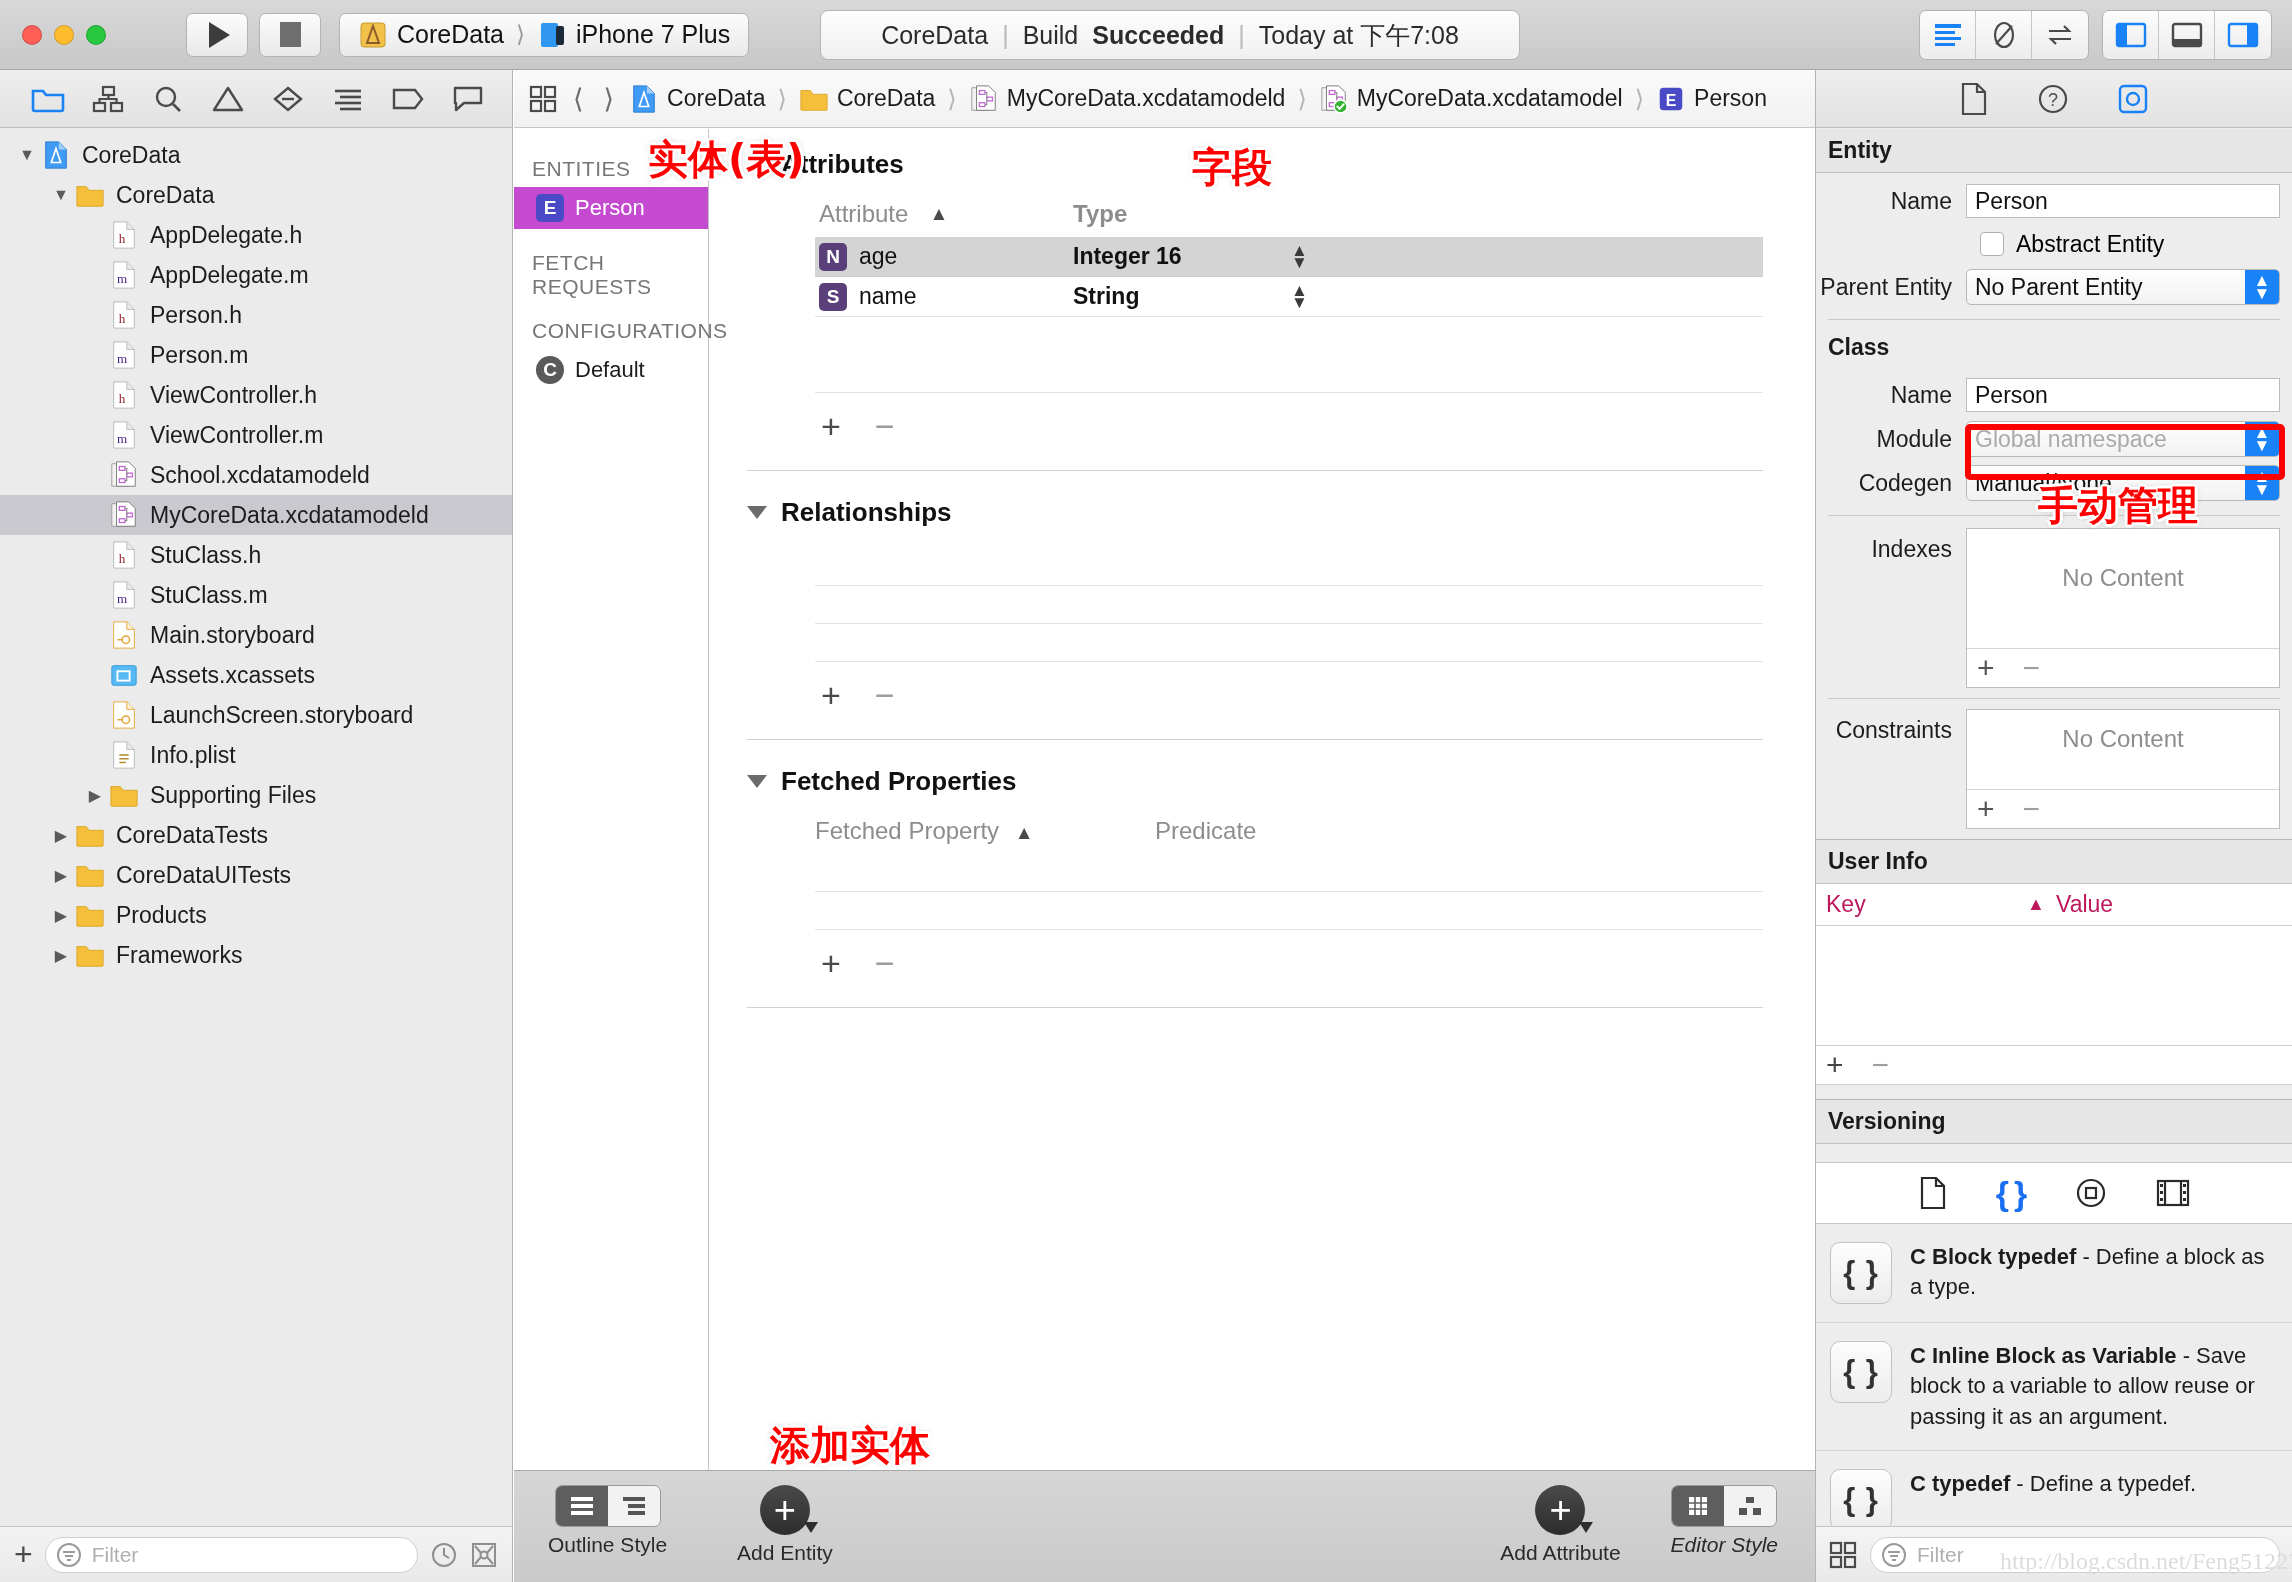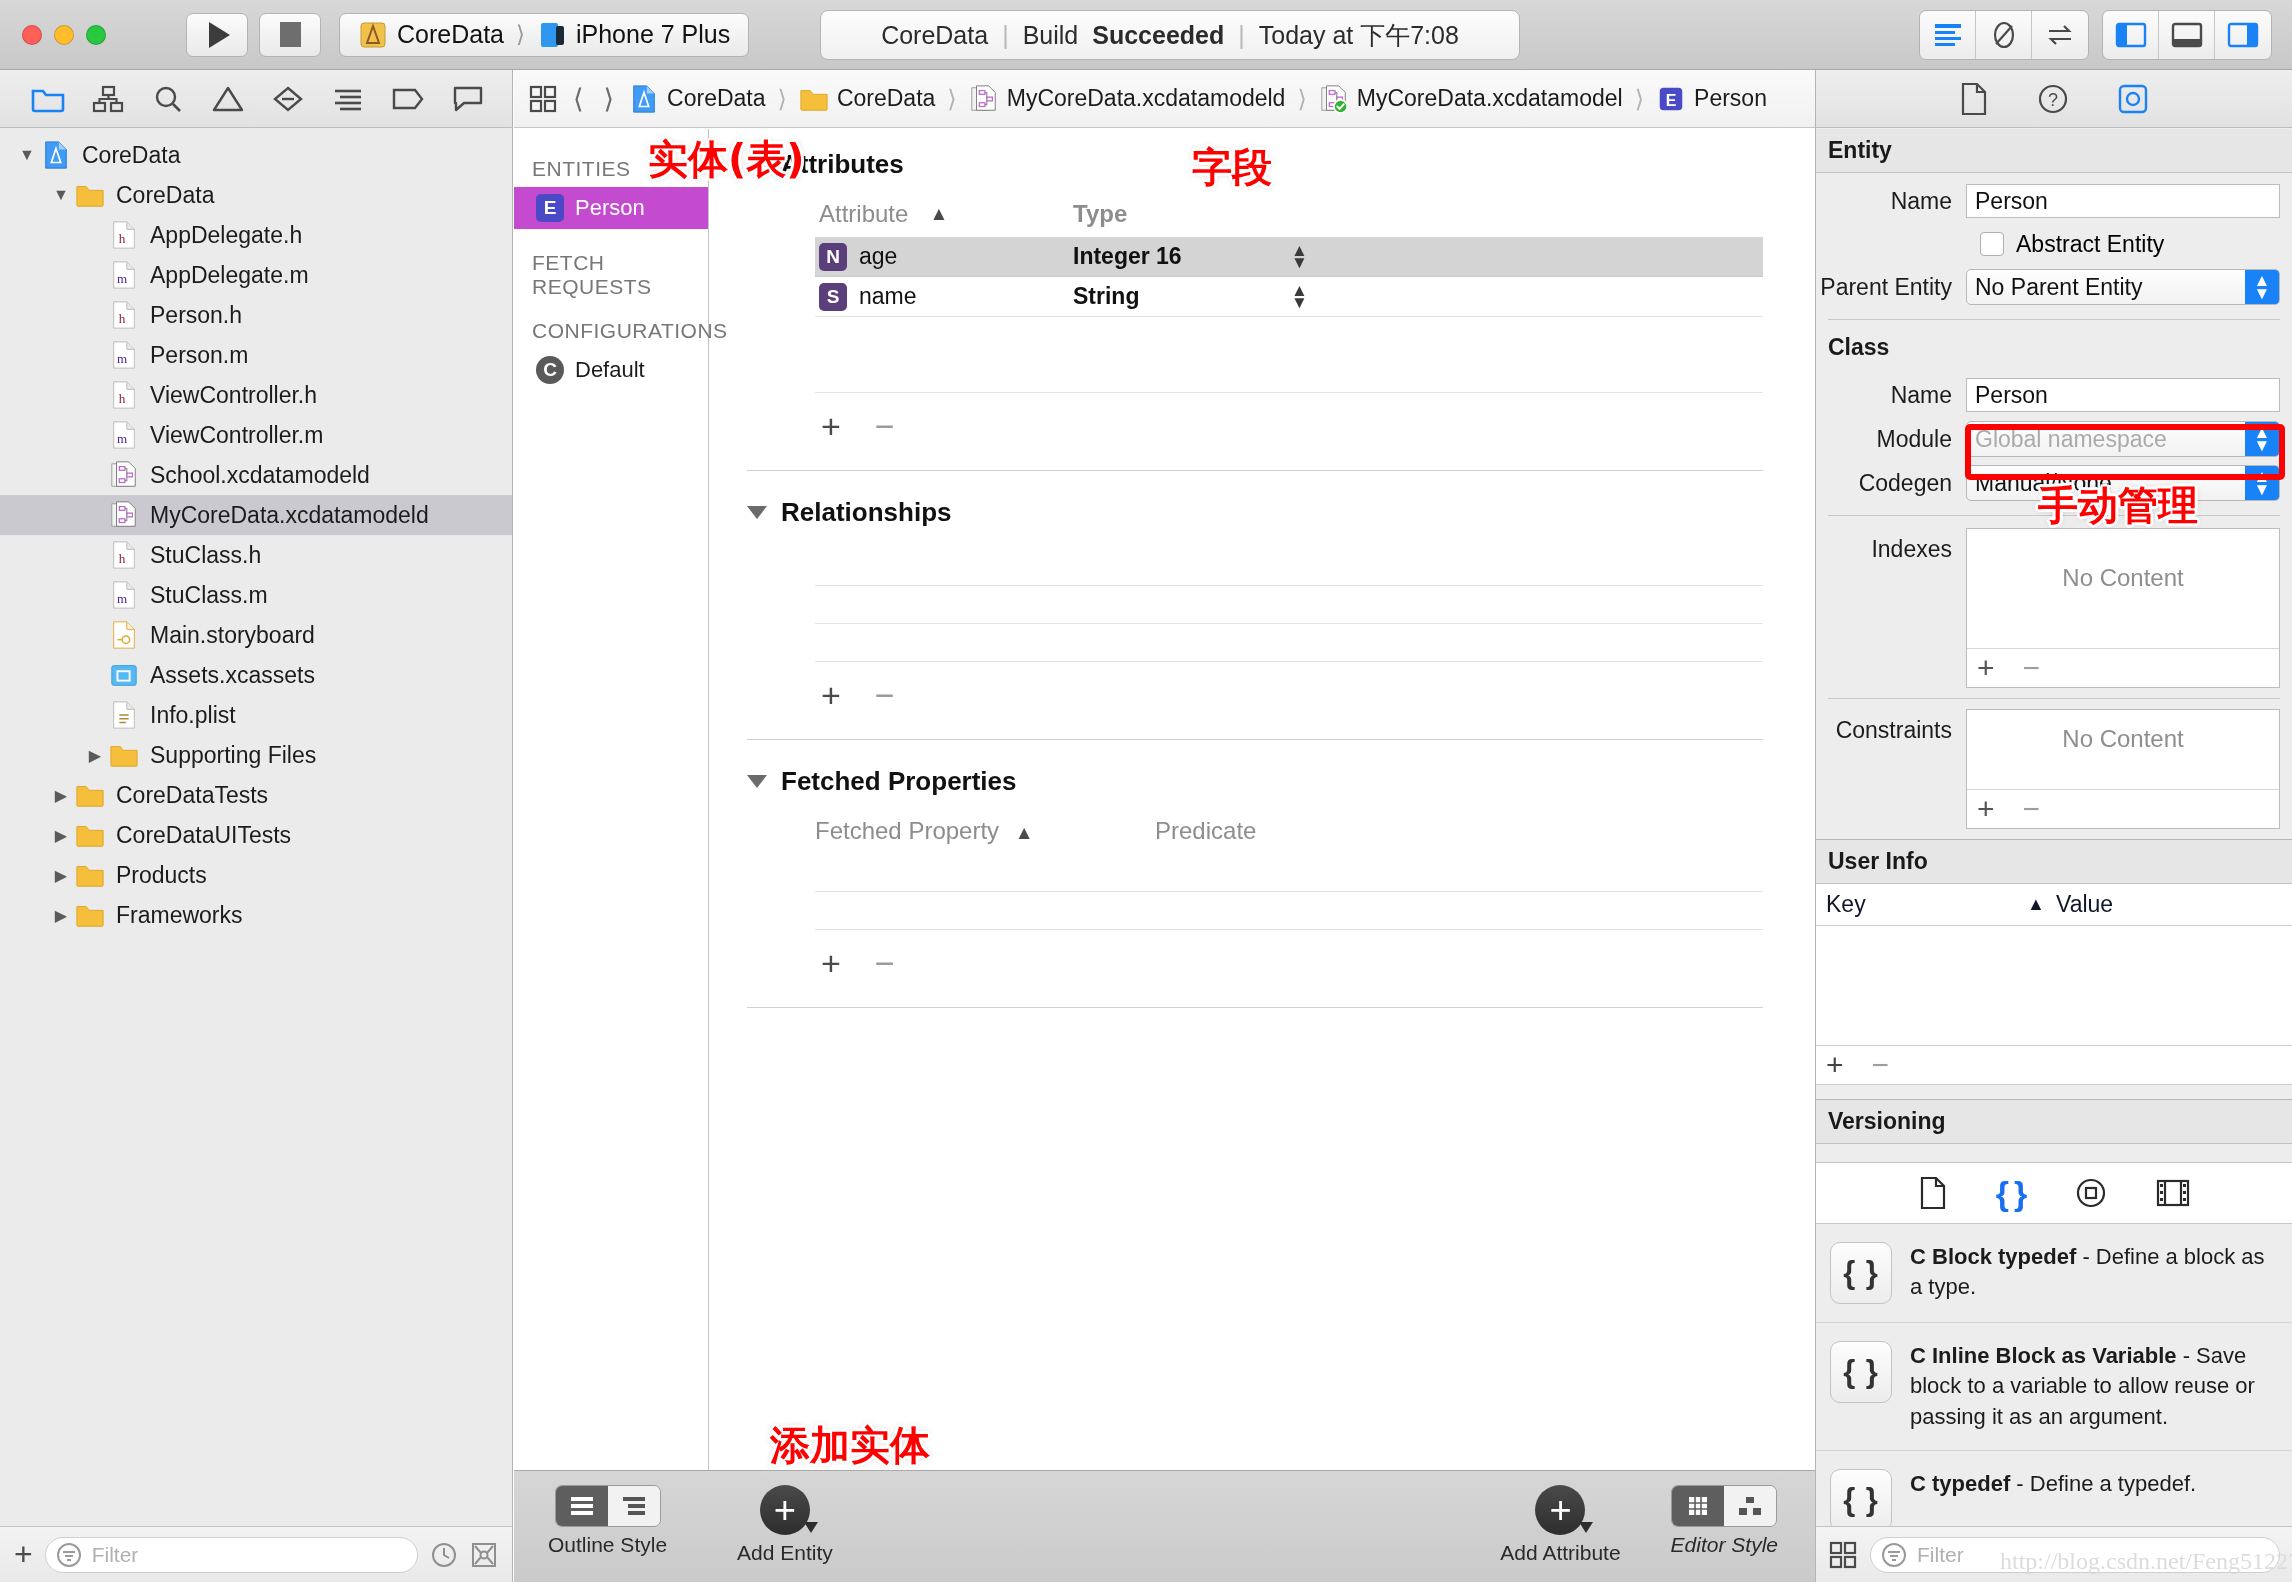--- a/index.html
+++ b/index.html
@@ -236,21 +236,21 @@
   }
   .listbox .content {
     flex: 1; display: flex; align-items: center; justify-content: center;
     font-size: 24px; color: #8e8e8e;
   }
   .listbox .lb-foot { border-top: 1px solid #d6d6d6; display: flex; gap: 28px; padding: 2px 10px; font-size: 30px; color: #555; font-weight: 300; }
   .listbox .lb-foot .minus { color: #9e9e9e; }
 
   .kv-head {
     display: flex; background: #fff; border-bottom: 1px solid #cfcfcf;
-    height: 42px; align-items: center; font-size: 23px; color: #0f172a;
+    height: 42px; align-items: center; font-size: 23px; color: #be185d;
   }
   .kv-head .k { width: 200px; padding-left: 10px; }
   .kv-head .caret { width: 40px; text-align: center; font-size: 18px; }
   .kv-body { background: #fff; height: 120px; border-bottom: 1px solid #cfcfcf; }
   .kv-foot { background: #fff; display: flex; gap: 28px; padding: 2px 10px; font-size: 30px; color: #444; font-weight: 300; border-bottom: 1px solid #cfcfcf;}
 
   .lib-icons {
     background: #fff; height: 62px; display: flex; align-items: center; justify-content: center; gap: 48px;
     border-top: 1px solid #c6c6c6; border-bottom: 1px solid #c6c6c6;
   }
@@ -583,20 +583,32 @@
         </div>
         <div class="tree-row" style="padding-left: 82px;">
           <div class="disc empty">▶</div>
           <span class="fileicon">
             <svg width="30" height="30" viewBox="0 0 32 32">
               <rect x="3" y="6" width="26" height="21" rx="2" fill="#57b9f3" stroke="#3a9bd8"></rect>
               <rect x="9" y="12" width="13" height="10" fill="none" stroke="#fff" stroke-width="2"></rect>
             </svg>
           </span>
           <span>Assets.xcassets</span>
+        </div>
+        <div class="tree-row" style="padding-left: 82px;">
+          <div class="disc empty">▶</div>
+          <span class="fileicon">
+            <svg width="30" height="30" viewBox="0 0 32 32">
+              <path d="M5 2 h14 l8 8 v20 H5 Z" fill="#fff" stroke="#e3a733"></path>
+              <path d="M19 2 v8 h8" fill="#fdf0d6" stroke="#e3a733"></path>
+              <circle cx="18" cy="21" r="4" fill="none" stroke="#e3a733" stroke-width="1.6"></circle>
+              <path d="M9 21 H14" stroke="#e3a733" stroke-width="1.6"></path>
+            </svg>
+          </span>
+          <span>LaunchScreen.storyboard</span>
         </div>
         <div class="tree-row" style="padding-left: 82px;">
           <div class="disc empty">▶</div>
           <span class="fileicon">
             <svg width="30" height="30" viewBox="0 0 32 32">
               <path d="M5 2 h14 l8 8 v20 H5 Z" fill="#fff" stroke="#b9b9b9"></path>
               <path d="M19 2 v8 h8" fill="#e8e8e8" stroke="#b9b9b9"></path>
               <path d="M11 16 h10 M11 20 h10 M11 24 h7" stroke="#b08a2e" stroke-width="1.6"></path>
             </svg>
           </span>

